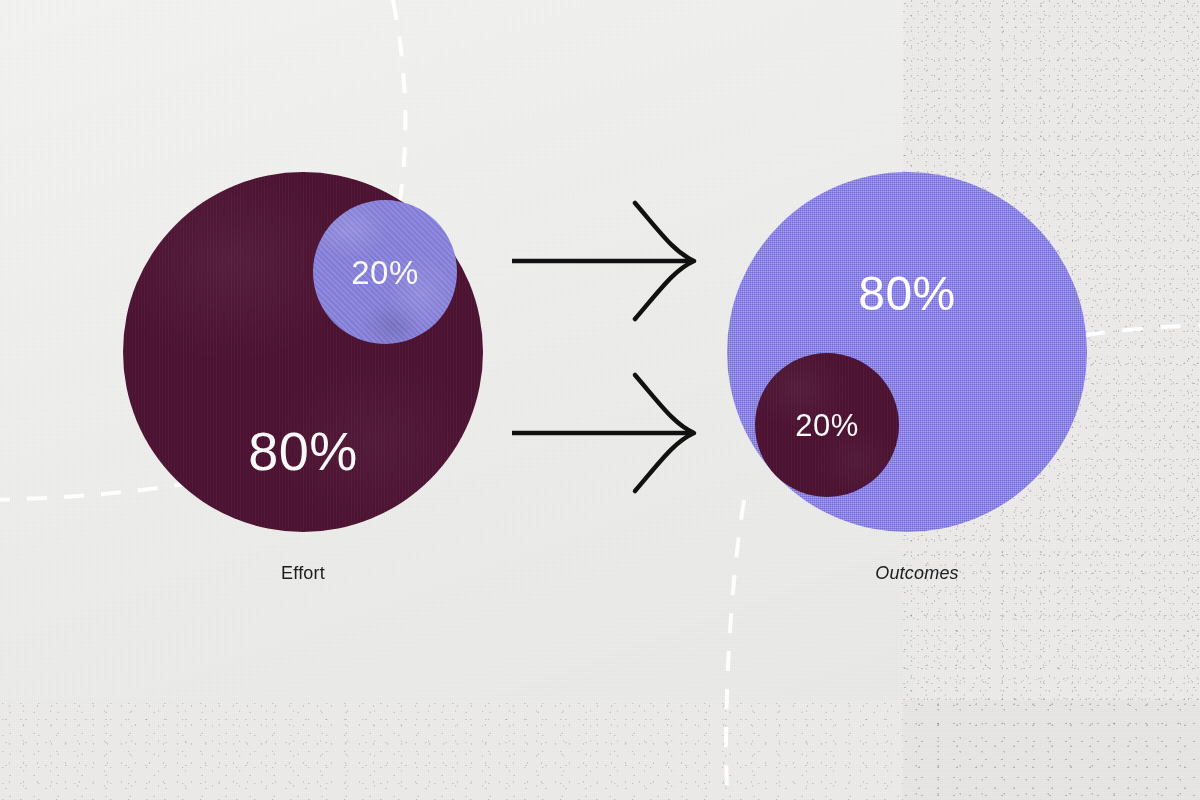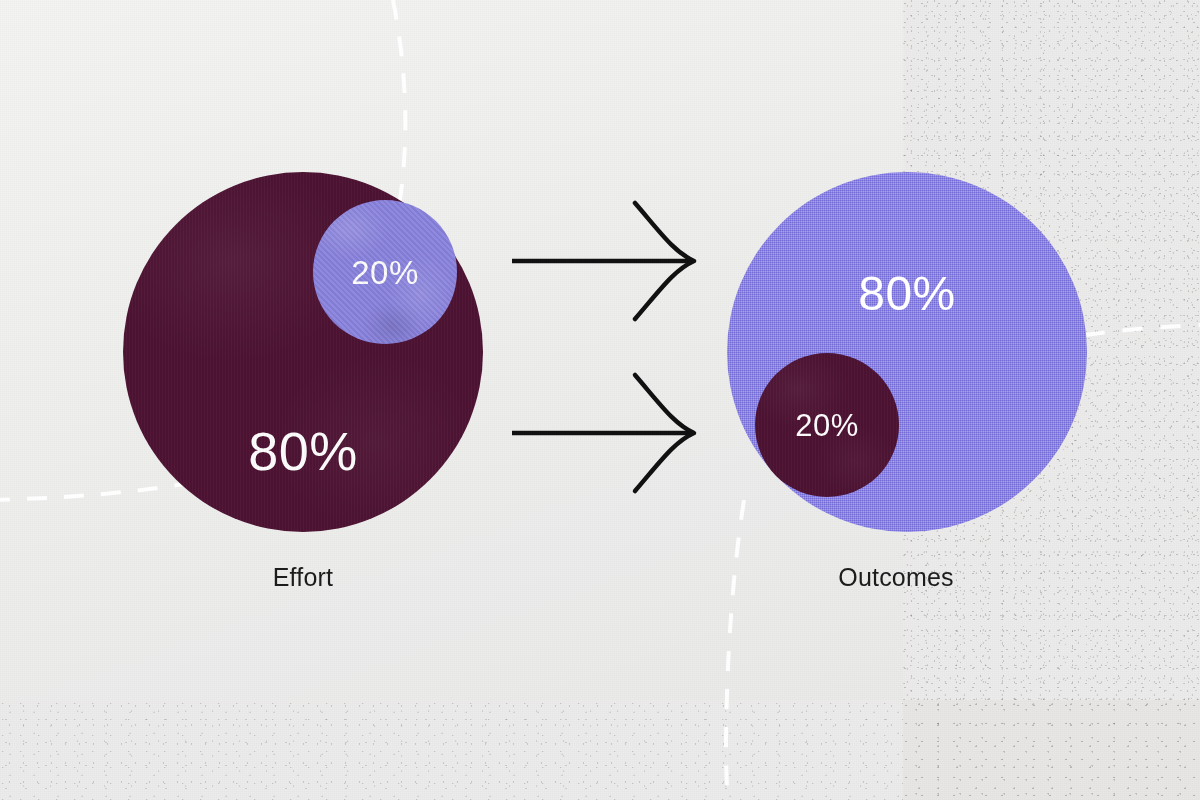--- a/index.html
+++ b/index.html
@@ -147,21 +147,21 @@
     background-image:
       radial-gradient(ellipse 50% 40% at 30% 25%, rgba(255,255,255,.05), transparent 70%),
       radial-gradient(ellipse 40% 35% at 70% 75%, rgba(255,255,255,.04), transparent 70%),
       repeating-linear-gradient(90deg, rgba(255,255,255,.025) 0 1px, rgba(0,0,0,.03) 1px 3px);
     pointer-events: none;
   }
 
   .caption {
     position: absolute;
     color: #1c1c1c;
-    font-size: 25px;
+    font-size: 18px;
     letter-spacing: .2px;
     white-space: nowrap;
     user-select: none;
   }
 </style>
 </head>
 <body>
 
 <div id="canvas">
 
@@ -203,15 +203,15 @@
   </svg>
 
   <div class="circle tex-cloth" style="left:727px; top:172px; width:360px; height:360px; background:#8a83de;">
     <span class="pct" style="font-size:48px; position:absolute; left:50%; top:98px; transform:translateX(-50%);">80%</span>
   </div>
 
   <div class="circle tex-grain-dark" style="left:755px; top:353px; width:144px; height:144px; background:#4e1333;">
     <span class="pct" style="font-size:31px;">20%</span>
   </div>
 
-  <div class="caption" style="left:896px; top:563px; transform:translateX(-50%);">Outcomes</div>
+  <div class="caption" style="left:917px; top:563px; transform:translateX(-50%);font-style:italic;">Outcomes</div>
 
 </div>
 
 </body></html>

